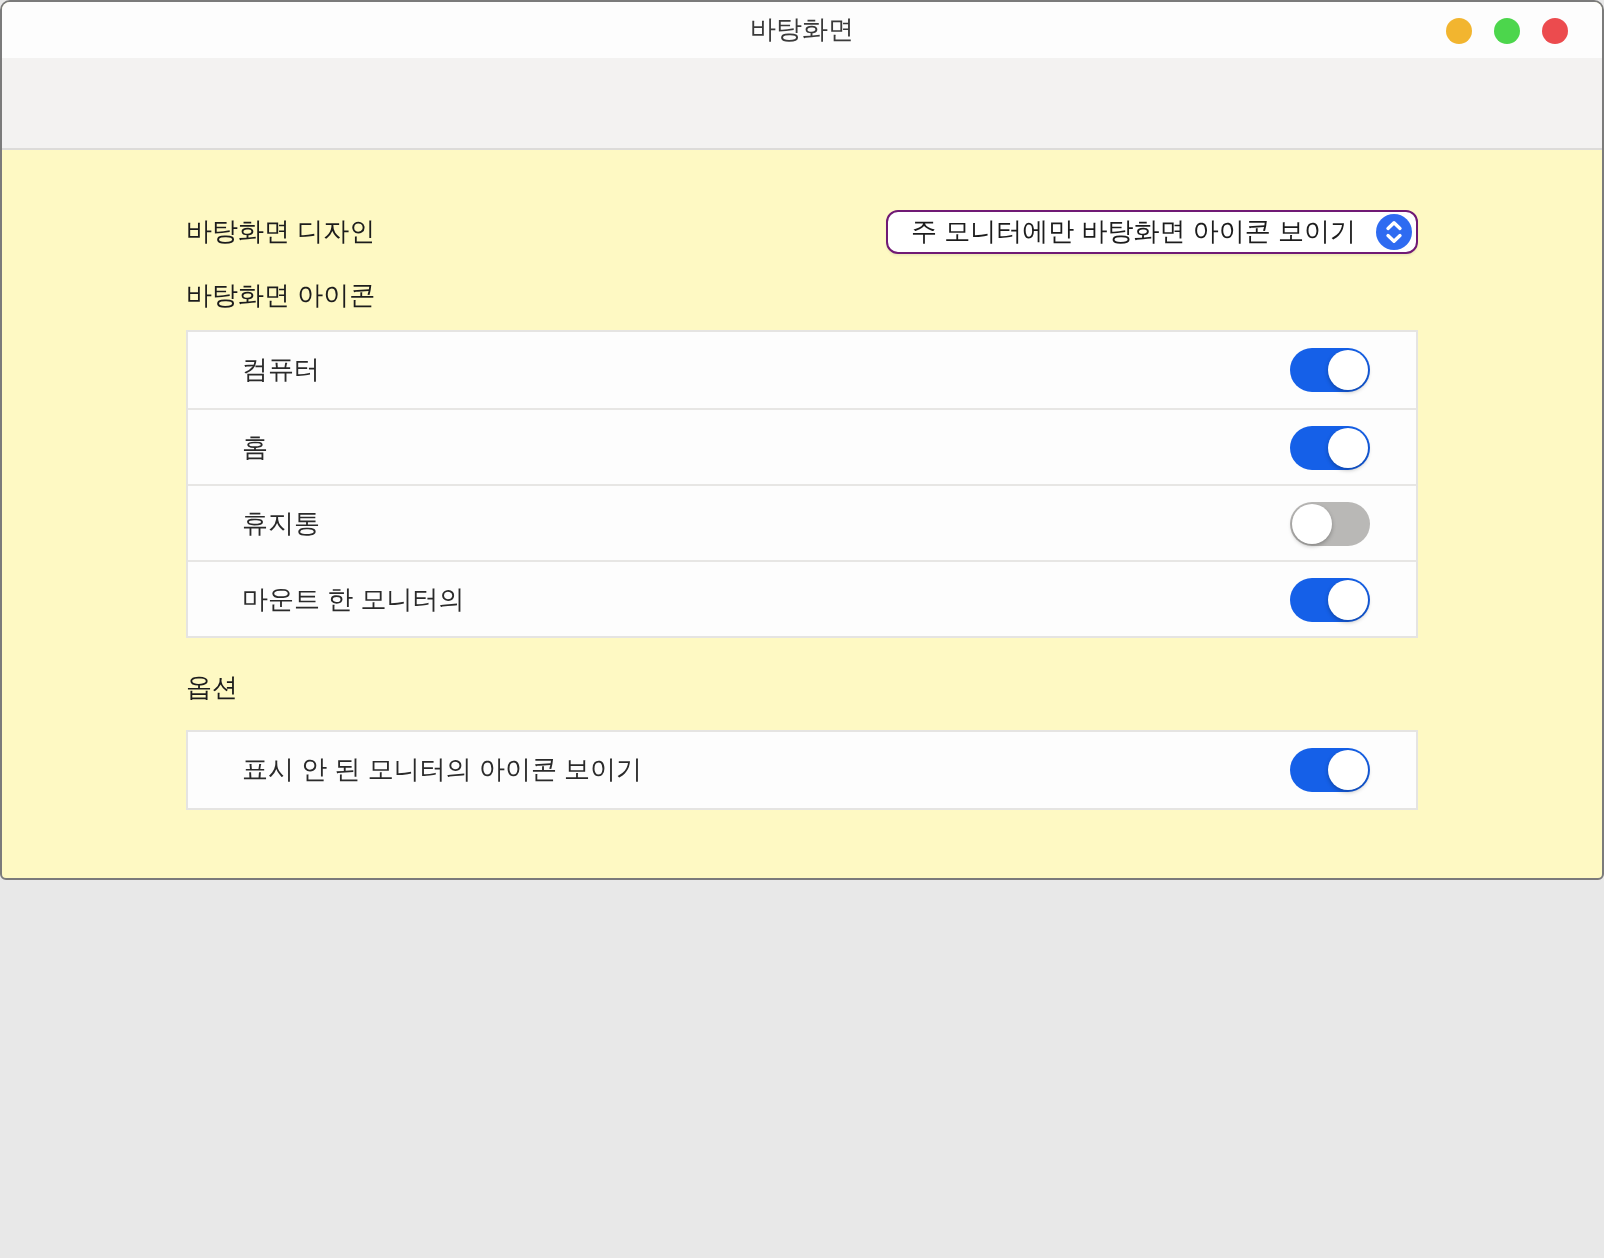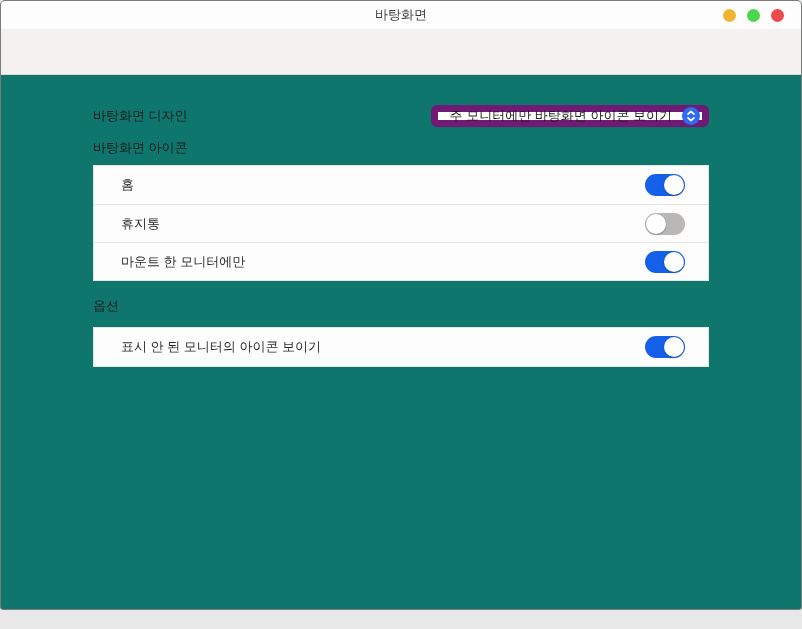--- a/index.html
+++ b/index.html
@@ -1,24 +1,24 @@
 <!DOCTYPE html>
 <html><head>
 <meta charset="utf-8">
 <style>
   html, body { margin: 0; padding: 0; background: #e8e8e8; }
   * { box-sizing: border-box; }
   body { font-family: "Liberation Sans", "DejaVu Sans", sans-serif; }
 
   .window {
     position: relative;
-    width: 802px; height: 610px;
+    width: 802px; height: 440px;
     border: 1px solid #7b7b7b;
     border-radius: 5px 5px 3px 3px;
-    background: #0f766e;
+    background: #fef9c3;
     overflow: hidden;
   }
 
   
   .titlebar {
     position: relative;
     height: 28px;
     background: #fdfdfd;
     display: flex; align-items: center; justify-content: center;
   }
@@ -54,21 +54,21 @@
     font-size: 13px; font-weight: normal; color: #1c1c1c;
   }
   .header-icons { margin-top: 12px; margin-bottom: 8px; }
   .header-options { margin-top: 16px; margin-bottom: 12px; }
 
   
   .dropdown {
     display: flex; align-items: center;
     height: 22px;
     background: #ffffff;
-    border: 7px solid #701a75;
+    border: 1px solid #701a75;
     border-radius: 6px;
     padding: 0 2px 0 12px;
     box-shadow: 0 1px 1px rgba(0,0,0,0.06);
     cursor: pointer;
   }
   .dropdown-value {
     font-size: 13px; color: #1c1c1c;
     padding-right: 10px; white-space: nowrap;
   }
   .dropdown-chevron-badge {
@@ -140,37 +140,43 @@
             <path d="M2 7.8 L5 10.6 L8 7.8" stroke="#ffffff" stroke-width="1.7" stroke-linecap="round" stroke-linejoin="round"></path>
           </svg>
         </span>
       </div>
     </div>
 
     <div class="section-label header-icons">바탕화면 아이콘</div>
 
     <div class="settings-list">
 
+        <div class="settings-row">
+          <span class="row-label">컴퓨터</span>
+          <div class="toggle on" style="background: rgb(21, 96, 232);">
+            <span class="knob"></span>
+          </div>
+        </div>
 
         <div class="settings-row">
           <span class="row-label">홈</span>
           <div class="toggle on" style="background: rgb(21, 96, 232);">
             <span class="knob"></span>
           </div>
         </div>
 
         <div class="settings-row">
           <span class="row-label">휴지통</span>
           <div class="toggle" style="background: rgb(185, 184, 182);">
             <span class="knob"></span>
           </div>
         </div>
 
         <div class="settings-row">
-          <span class="row-label">마운트 한 모니터에만</span>
+          <span class="row-label">마운트 한 모니터의</span>
           <div class="toggle on" style="background: rgb(21, 96, 232);">
             <span class="knob"></span>
           </div>
         </div>
 
       </div>
 
     <div class="section-label header-options">옵션</div>
 
     <div class="settings-list">

